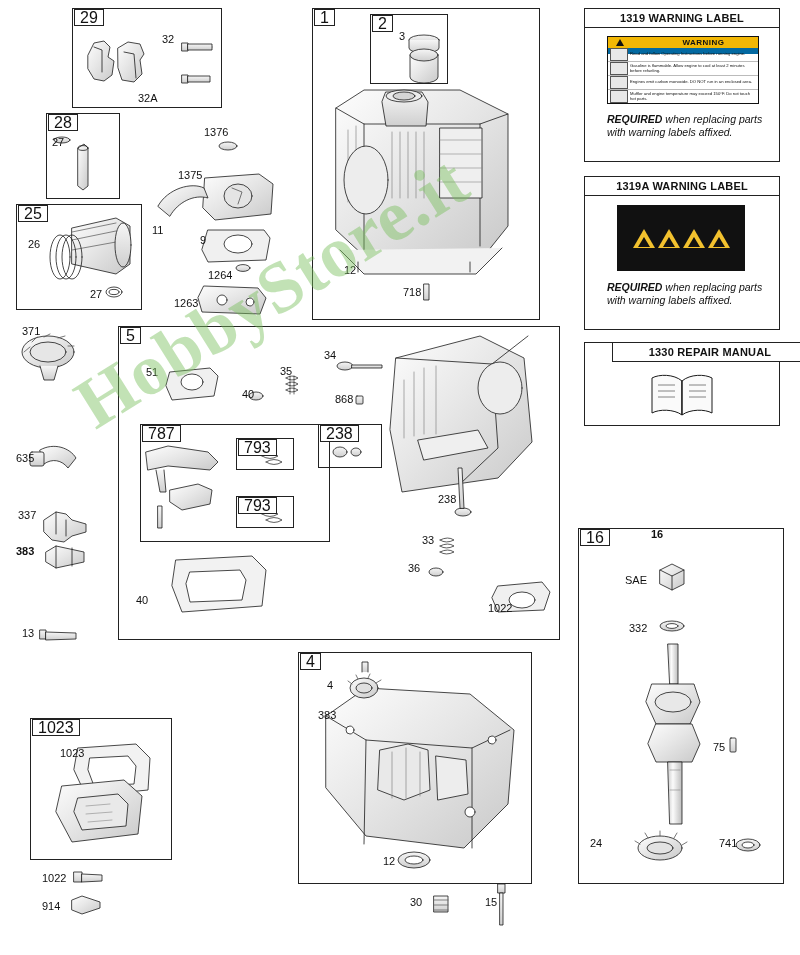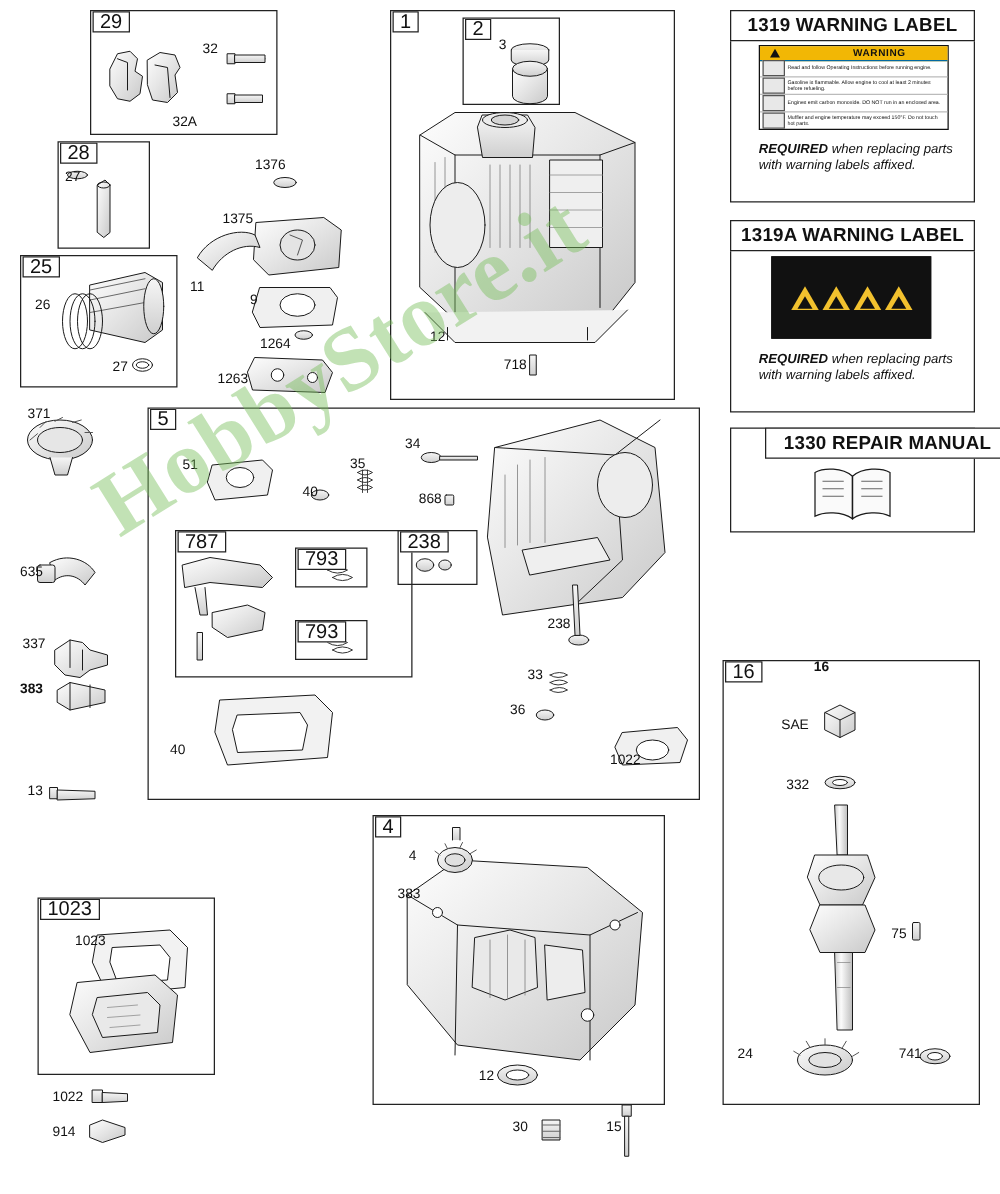--- a/index.html
+++ b/index.html
@@ -27,21 +27,21 @@
     position:absolute;
     font-size:11px;
     line-height:12px;
     white-space:nowrap;
     color:#111;
   }
   .lbl-title{
     position:absolute;
     border:1px solid #222;
     background:#fff;
-    font-size:15px;
+    font-size:11px;
     font-weight:bold;
     text-align:center;
     padding:3px 0;
     letter-spacing:.2px;
   }
   .panel{position:absolute;border:1px solid #222;background:#fff;}
   .req{
     position:absolute;
     font-size:10.5px;
     line-height:13px;
@@ -50,21 +50,21 @@
   }
   .req b{font-style:italic;font-weight:bold;}
   .warn-plate{
     position:absolute;
     border:1px solid #111;
     background:#fff;
   }
   .warn-head{
     position:absolute;left:0;top:0;right:0;height:11px;
     background:#f2b705;
-    border-bottom:1px solid #0369a1;
+    border-bottom:6px solid #0369a1;
     font-size:8px;font-weight:bold;text-align:center;line-height:11px;
     letter-spacing:.5px;
     padding-left:41px;
   }
   .warn-tri{
     position:absolute;width:0;height:0;
     border-left:4px solid transparent;border-right:4px solid transparent;
     border-bottom:7px solid #111;
   }
   .warn-rows{position:absolute;left:0;right:0;top:11px;bottom:0;}

